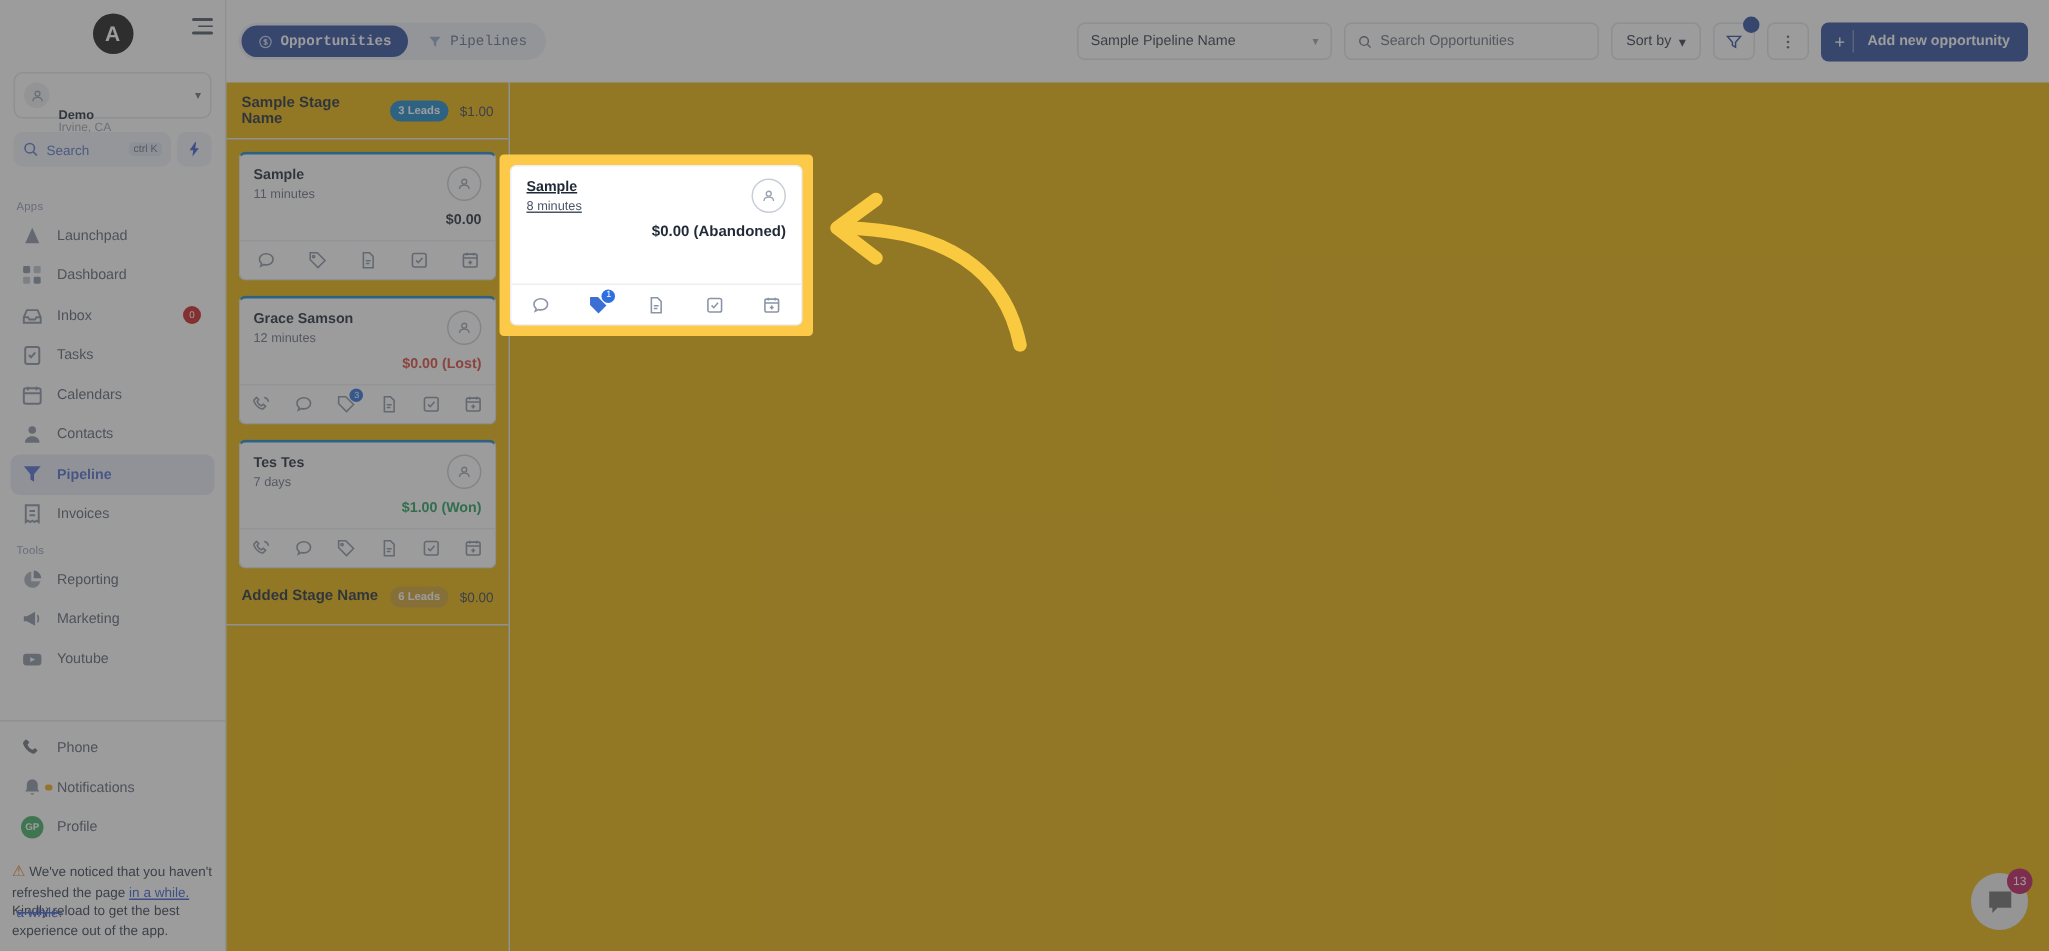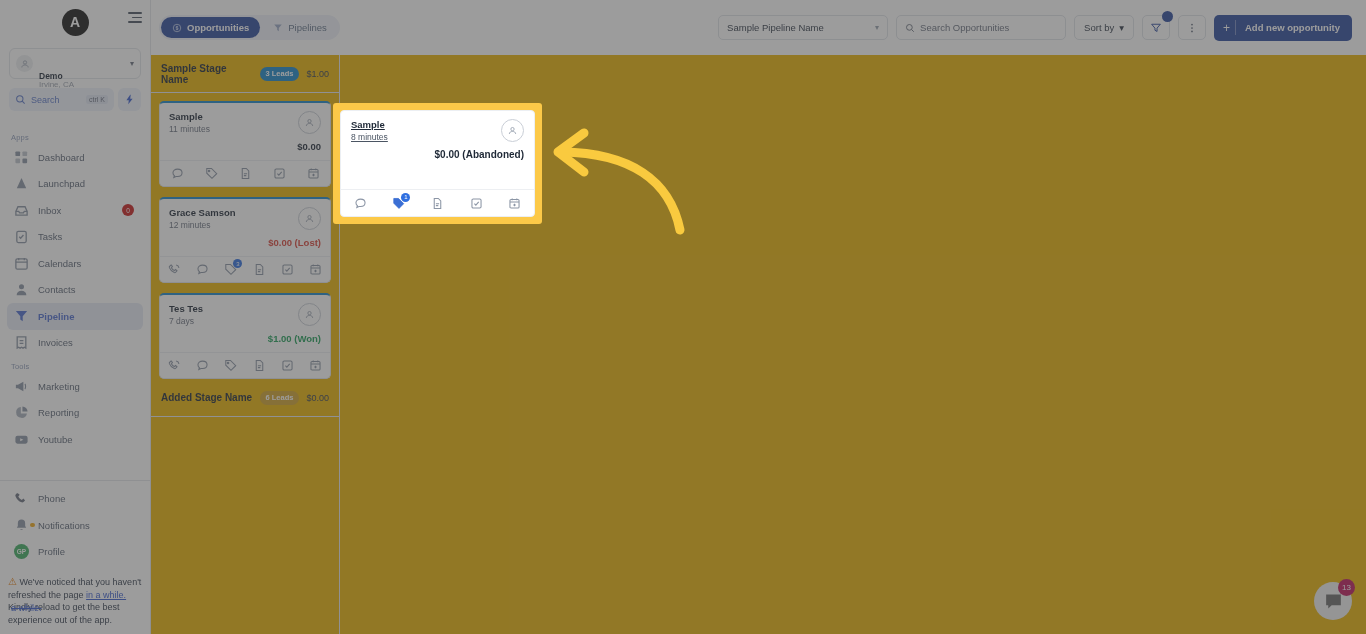--- a/index.html
+++ b/index.html
@@ -77,21 +77,21 @@
   .warn-tri { color:#e5821b; font-size:10px; }
   .warn-link { color:#3b5fd0; text-decoration:underline; }
   .warn-strike { position:absolute; left:11px; top:33px; font-size:9px; color:#3b5fd0; text-decoration:line-through; }
 
   
   .topbar {
     position:absolute; left:151px; top:0; right:0; height:55px; background:#fff;
     display:flex; align-items:center; padding:0 14px 0 8px;
   }
   .tabs {
-    background:#eef1f8; border-radius:14px; padding:2px; display:flex; gap:2px;
+    background:#eef1f8; border-radius:14px; padding:2px; display:flex; gap:2px;font-family:Liberation Mono, monospace;
   }
   .tab {
     display:flex;align-items:center;gap:5px;height:21px;padding:0 11px;border-radius:12px;
     font-size:9.5px; color:#64748b;
   }
   .tab.active { background:#2d4b9e; color:#fff; font-weight:600;}
   .tab .tico{width:10px;height:10px;display:flex;align-items:center;justify-content:center;}
 
   .tb-right { margin-left:auto; display:flex; align-items:center; gap:8px; }
   .select-box {
@@ -227,40 +227,40 @@
       </div>
     </div>
 
     <div class="sec-label">Apps</div>
 
     <div class="nav">
 
       <div class="nav-item">
         <span class="ico">
           <svg viewBox="0 0 16 16" fill="#8b95a5">
+              <path d="M8 2 13 13H3L8 2z"></path>
+            </svg>
+        </span>
+        <span class="lbl">Launchpad</span>
+      </div>
+
+      <div class="nav-item">
+        <span class="ico">
+          <svg viewBox="0 0 16 16" fill="#8b95a5">
               <rect x="1.5" y="1.5" width="5" height="5" rx="1"></rect>
               <rect x="9" y="1.5" width="5" height="5" rx="1" opacity=".55"></rect>
               <rect x="1.5" y="9" width="5" height="5" rx="1" opacity=".55"></rect>
               <rect x="9" y="9" width="5" height="5" rx="1"></rect>
             </svg>
         </span>
         <span class="lbl">Dashboard</span>
       </div>
 
       <div class="nav-item">
         <span class="ico">
-          <svg viewBox="0 0 16 16" fill="#8b95a5">
-              <path d="M8 2 13 13H3L8 2z"></path>
-            </svg>
-        </span>
-        <span class="lbl">Launchpad</span>
-      </div>
-
-      <div class="nav-item">
-        <span class="ico">
           <svg viewBox="0 0 16 16" fill="none" stroke="#8b95a5" stroke-width="1.4">
               <path d="M2 9v4h12V9l-2.2-5H4.2L2 9z"></path>
               <path d="M2 9h3l1 1.6h4L11 9h3"></path>
             </svg>
         </span>
         <span class="lbl">Inbox</span>
         <span class="badge-red">0</span>
       </div>
 
       <div class="nav-item">
@@ -310,35 +310,35 @@
             </svg>
         </span>
         <span class="lbl">Invoices</span>
       </div>
 
       <div class="sec-label">Tools</div>
 
       <div class="nav-item">
         <span class="ico">
           <svg viewBox="0 0 16 16" fill="#8b95a5">
+              <path d="M7.3 2.2A5.8 5.8 0 1 0 13.8 9H7.3V2.2z" opacity=".75"></path>
+              <path d="M9 1.5V7h5.5A5.6 5.6 0 0 0 9 1.5z"></path>
+            </svg>
+        </span>
+        <span class="lbl">Reporting</span>
+      </div>
+
+      <div class="nav-item">
+        <span class="ico">
+          <svg viewBox="0 0 16 16" fill="#8b95a5">
               <path d="M2 6.2v3.6h2.2L10 13V3L4.2 6.2H2z"></path>
               <path d="M11.6 5.4c1 .8 1 4.4 0 5.2" stroke="#8b95a5" stroke-width="1.2" fill="none"></path>
             </svg>
         </span>
         <span class="lbl">Marketing</span>
-      </div>
-
-      <div class="nav-item">
-        <span class="ico">
-          <svg viewBox="0 0 16 16" fill="#8b95a5">
-              <path d="M7.3 2.2A5.8 5.8 0 1 0 13.8 9H7.3V2.2z" opacity=".75"></path>
-              <path d="M9 1.5V7h5.5A5.6 5.6 0 0 0 9 1.5z"></path>
-            </svg>
-        </span>
-        <span class="lbl">Reporting</span>
       </div>
 
       <div class="nav-item">
         <span class="ico">
           <svg viewBox="0 0 16 16" fill="#8b95a5">
               <rect x="1.5" y="4" width="13" height="8.4" rx="2.2"></rect>
               <path d="M6.6 6.6 10 8.2l-3.4 1.7z" fill="#fff"></path>
             </svg>
         </span>
         <span class="lbl">Youtube</span>

